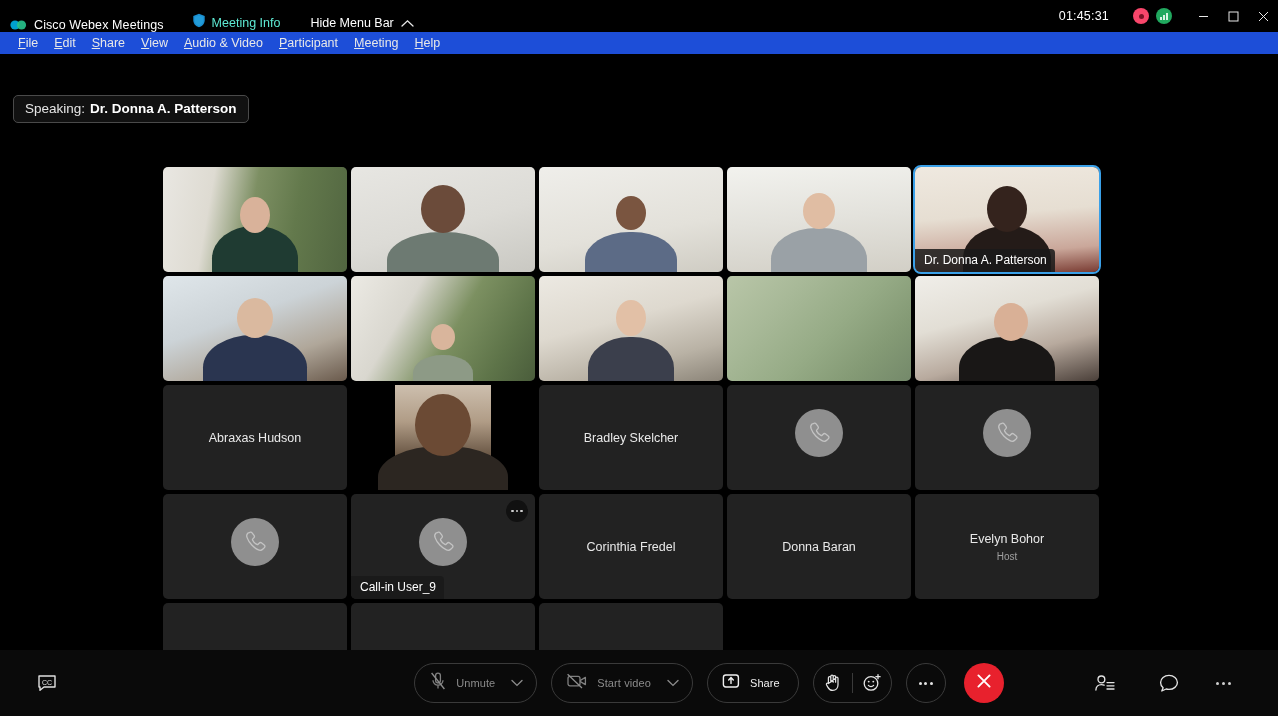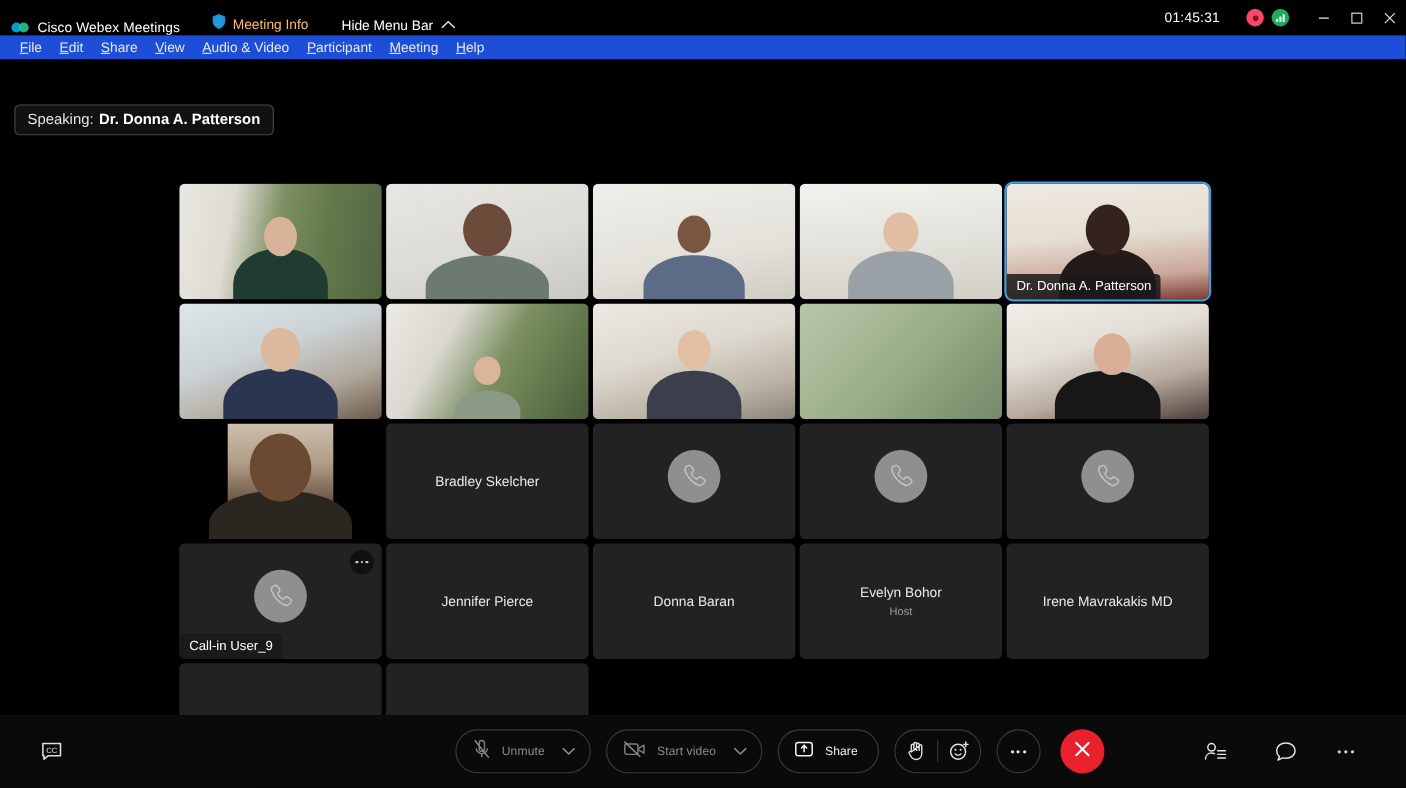--- a/index.html
+++ b/index.html
@@ -18,21 +18,21 @@
     display: flex; align-items: flex-end;
     background: #000;
     padding-left: 10px;
     position: relative;
   }
   .tb-group { display: flex; align-items: center; gap: 7px; }
   .webex-logo { display: flex; align-items: center; }
   .app-title { font-size: 12.5px; color: #fff; letter-spacing: .1px; }
   .tb-sep { width: 28px; }
   .meeting-info { display: flex; align-items: center; gap: 6px; cursor: pointer; }
-  .mi-label { font-size: 12.5px; color: #fdba74; }
+  .mi-label { font-size: 12.5px; color: #5eead4; }
   .hide-menu { display: flex; align-items: center; gap: 7px; cursor: pointer; margin-left: 30px;}
   .hide-menu-label { font-size: 12.5px; color: #fff; }
 
   .tb-right {
     position: absolute; right: 0; top: 0; height: 32px;
     display: flex; align-items: center;
   }
   .timer { font-size: 12.5px; color: #fff; margin-right: 24px; letter-spacing: .2px; }
   .rec-dot {
     width: 16px; height: 16px; border-radius: 50%;
@@ -346,20 +346,23 @@
         </div>
       </div>
       <div class="tile">
         <div class="v" style="background:linear-gradient(165deg,#f0eee9 0%,#e2ded5 38%,#b8aa9e 68%,#4a3f39 100%);">
           <div class="v-inner">
             <div class="body" style="left: 50%; bottom: 0px; transform: translateX(-50%); width: 96px; height: 44px; background: rgb(25, 23, 22);"></div>
             <div class="head" style="left: 52%; top: 44%; transform: translate(-50%, -50%); width: 34px; height: 38px; background: rgb(217, 176, 150);"></div>
           </div>
         </div>
       </div>
+      <div class="tile">
+        <div class="tile-name"><span>Abraxas Hudson</span></div>
+      </div>
       <div class="tile" style="background: rgb(0, 0, 0);">
         <div class="v" style="background: linear-gradient(rgb(205, 191, 174) 0%, rgb(176, 156, 134) 35%, rgb(110, 91, 73) 65%, rgb(58, 47, 38) 100%); width: 52%; margin: 0px auto;">
           <div class="v-inner">
             <div class="body" style="left: 50%; bottom: 0px; transform: translateX(-50%); width: 130px; height: 44px; background: rgb(44, 38, 33);"></div>
             <div class="head" style="left: 50%; top: 38%; transform: translate(-50%, -50%); width: 56px; height: 62px; background: rgb(107, 74, 52);"></div>
           </div>
         </div>
       </div>
       <div class="tile">
         <div class="tile-name"><span>Bradley Skelcher</span></div>
@@ -392,21 +395,21 @@
           </svg>
         </div>
         <div class="tile-label-bl">Call-in User_9</div>
         <div class="tile-more">
           <i></i>
           <i></i>
           <i></i>
         </div>
       </div>
       <div class="tile">
-        <div class="tile-name"><span>Jennifer Pierce</span></div>
+        <div class="tile-name"><span>Corinthia Fredel</span></div>
       </div>
       <div class="tile">
         <div class="tile-name"><span>Donna Baran</span></div>
       </div>
       <div class="tile">
         <div class="tile-name"><span>Evelyn Bohor</span><span class="tile-sub">Host</span></div>
       </div>
       <div class="tile">
         <div class="tile-name"><span>Irene Mavrakakis MD</span></div>
       </div>

